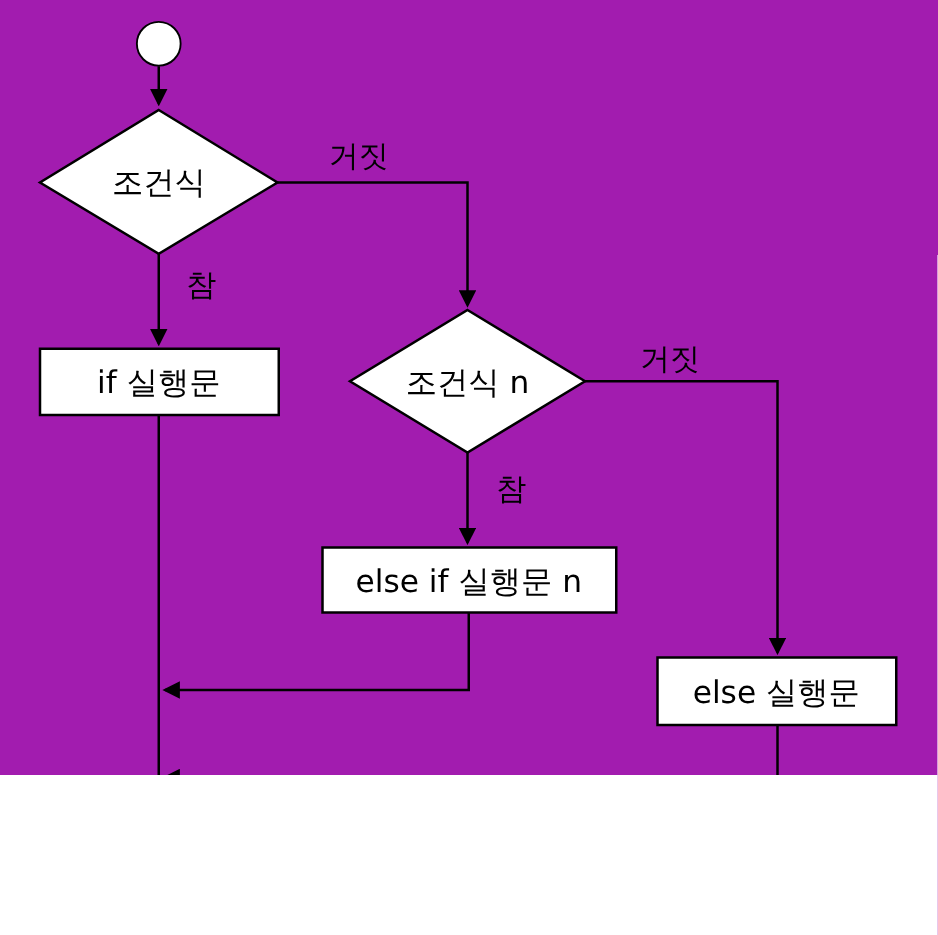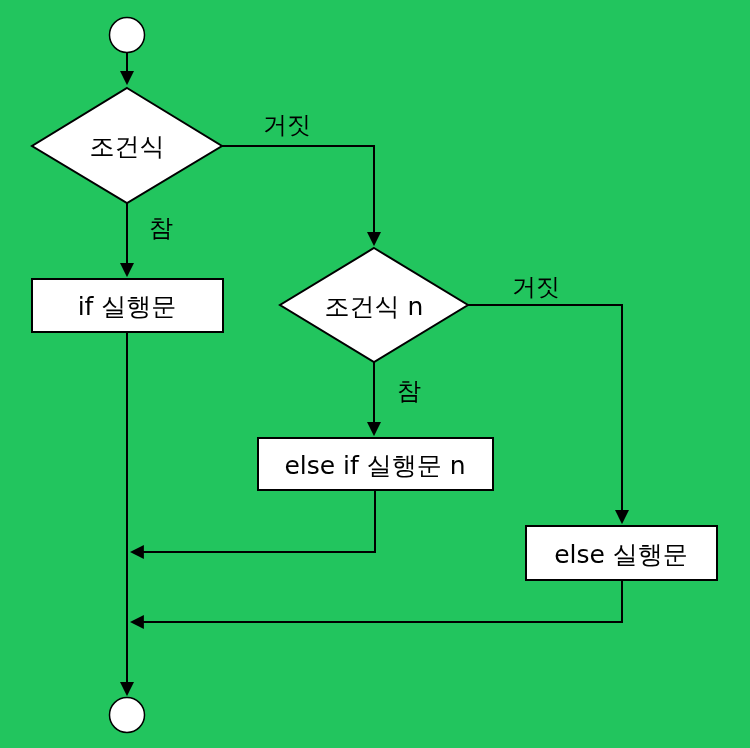--- a/index.html
+++ b/index.html
@@ -6,22 +6,22 @@
     margin: 0;
     padding: 0;
     background: #ffffff;
     width: 750px;
     height: 748px;
     font-family: "DejaVu Sans", "Liberation Sans", sans-serif;
   }
   .stage {
     position: relative;
     width: 750px;
-    height: 748px;
-    background: #22c55e;
+    height: 620px;
+    background: #a21caf;
     overflow: hidden;
   }
   svg { display: block; }
   .shape {
     fill: #ffffff;
     stroke: #000000;
     stroke-width: 2;
   }
   .terminal {
     fill: #ffffff;

